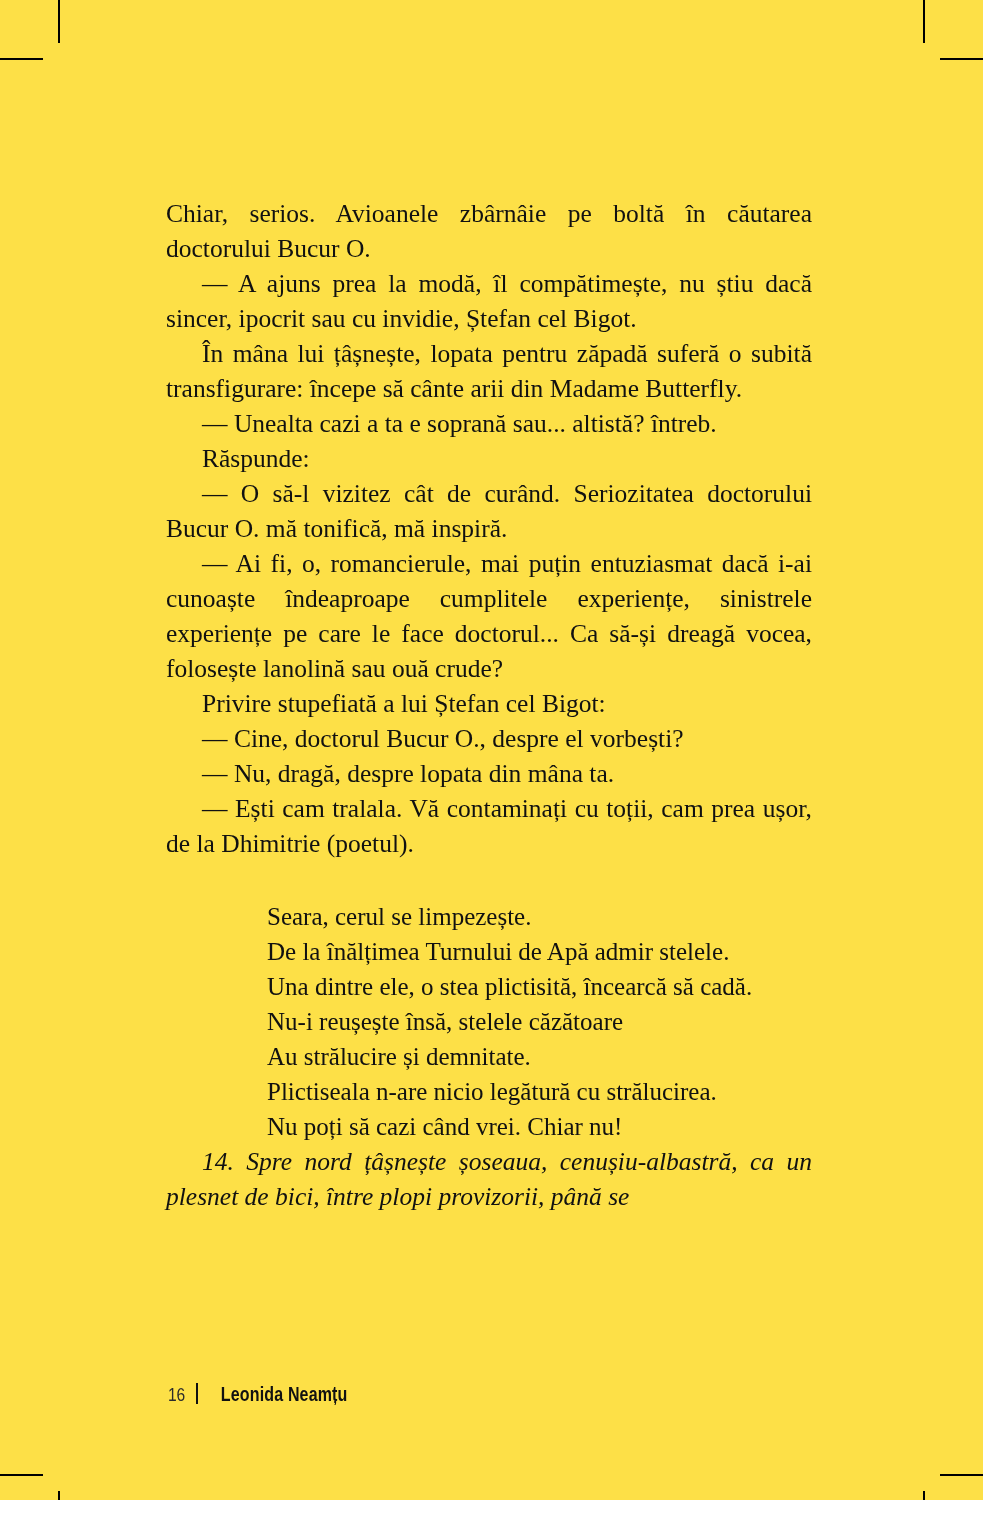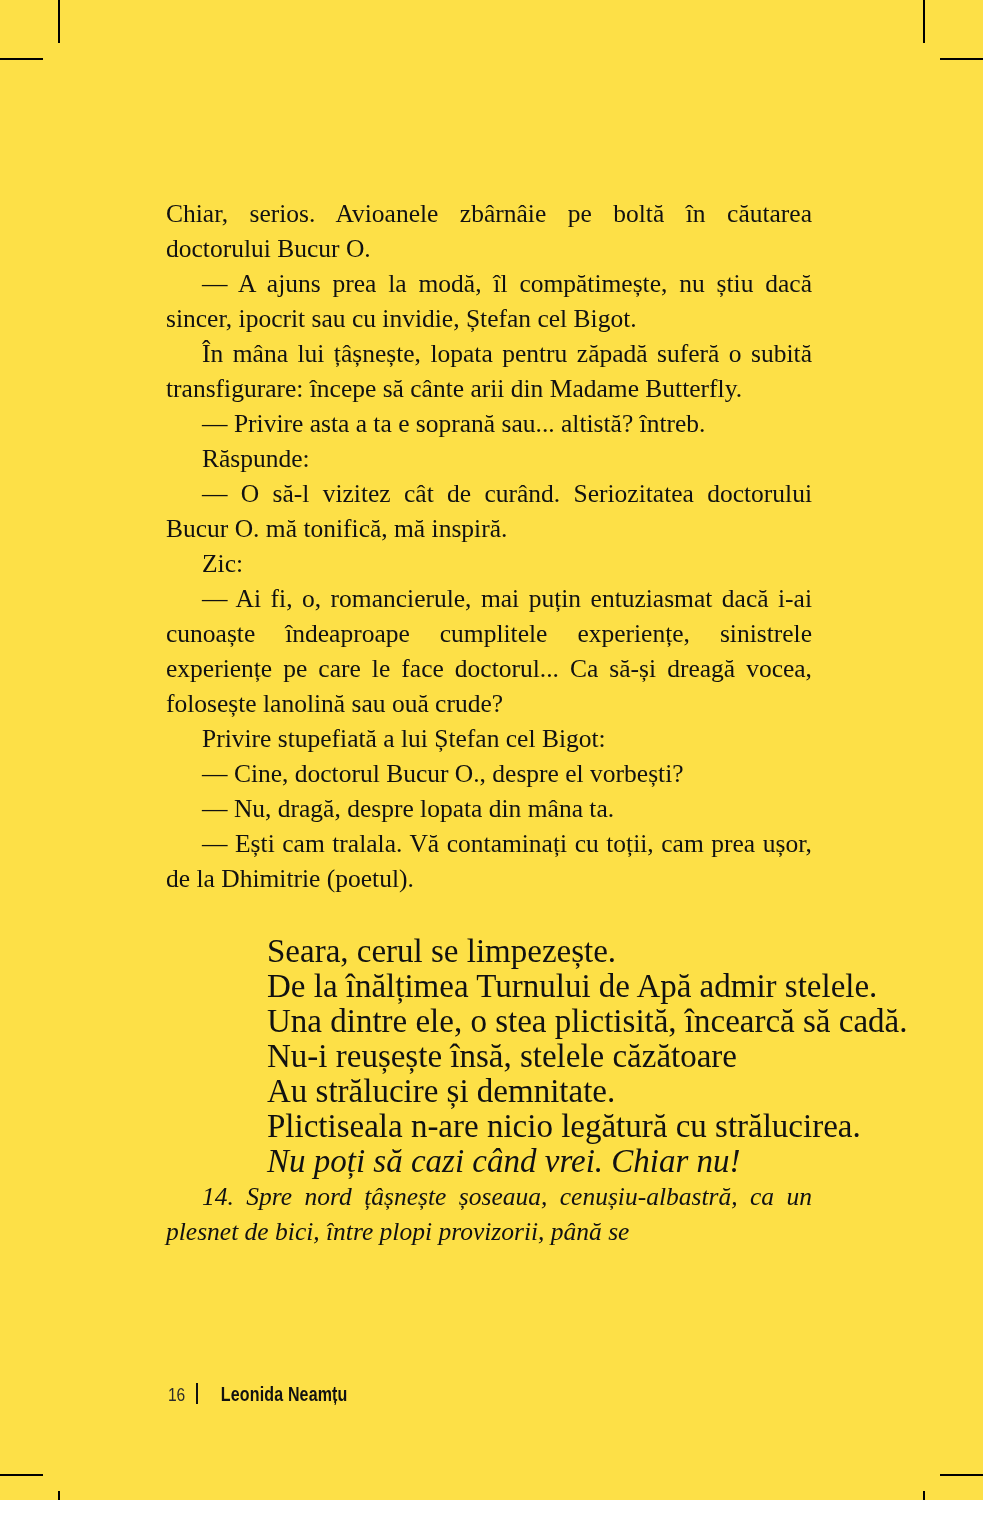--- a/index.html
+++ b/index.html
@@ -57,26 +57,26 @@
 
   
   .poem {
     margin: 0;
     padding: 0;
     list-style: none;
     margin-top: 38px;
     margin-left: 101px;
   }
   .poem li {
-    font-size: 33px;
+    font-size: 25px;
     line-height: 35px;
     text-align: left;
     white-space: nowrap;
   }
-  .poem li.italic { font-style: italic; }
+  .poem li.italic { }
 
   .after-poem { margin-top: 40px; font-style: italic; }
 
   
   .footer {
     position: absolute;
     left: 166px;
     top: 1380px;
     display: flex;
     align-items: baseline;
@@ -122,24 +122,23 @@
   <div class="crop crop-h crop-br-h"></div>
   <div class="crop crop-v crop-br-v"></div>
 
   <div class="textblock">
 
     <p class="body first">Chiar, serios. Avioanele zbârnâie pe boltă în căutarea doctorului Bucur O.</p>
     <p class="body">— A ajuns prea la modă, îl compătimește, nu știu dacă sincer, ipocrit sau cu invidie, Ștefan cel Bigot.</p>
 
     <p class="body"><span>În mâna lui țâșnește, lopata pentru zăpadă suferă o subită transfigurare: începe să cânte arii din </span><span class="it">Madame Butterfly</span><span>.</span></p>
 
-    <p class="body">— Privire asta a ta e soprană sau... altistă? întreb.</p>
+    <p class="body">— Unealta cazi a ta e soprană sau... altistă? întreb.</p>
     <p class="body">Răspunde:</p>
     <p class="body">— O să-l vizitez cât de curând. Seriozitatea doctorului Bucur O. mă tonifică, mă inspiră.</p>
-    <p class="body">Zic:</p>
     <p class="body">— Ai fi, o, romancierule, mai puțin entuziasmat dacă i-ai cunoaște îndeaproape cumplitele experiențe, sinistrele experiențe pe care le face doctorul... Ca să-și dreagă vocea, folosește lanolină sau ouă crude?</p>
     <p class="body">Privire stupefiată a lui Ștefan cel Bigot:</p>
     <p class="body">— Cine, doctorul Bucur O., despre el vorbești?</p>
     <p class="body">— Nu, dragă, despre lopata din mâna ta.</p>
     <p class="body">— Ești cam tralala. Vă contaminați cu toții, cam prea ușor, de la Dhimitrie (poetul).</p>
 
     <ul class="poem">
       <li>Seara, cerul se limpezește.</li>
       <li>De la înălțimea Turnului de Apă admir stelele.</li>
       <li>Una dintre ele, o stea plictisită, încearcă să cadă.</li>

